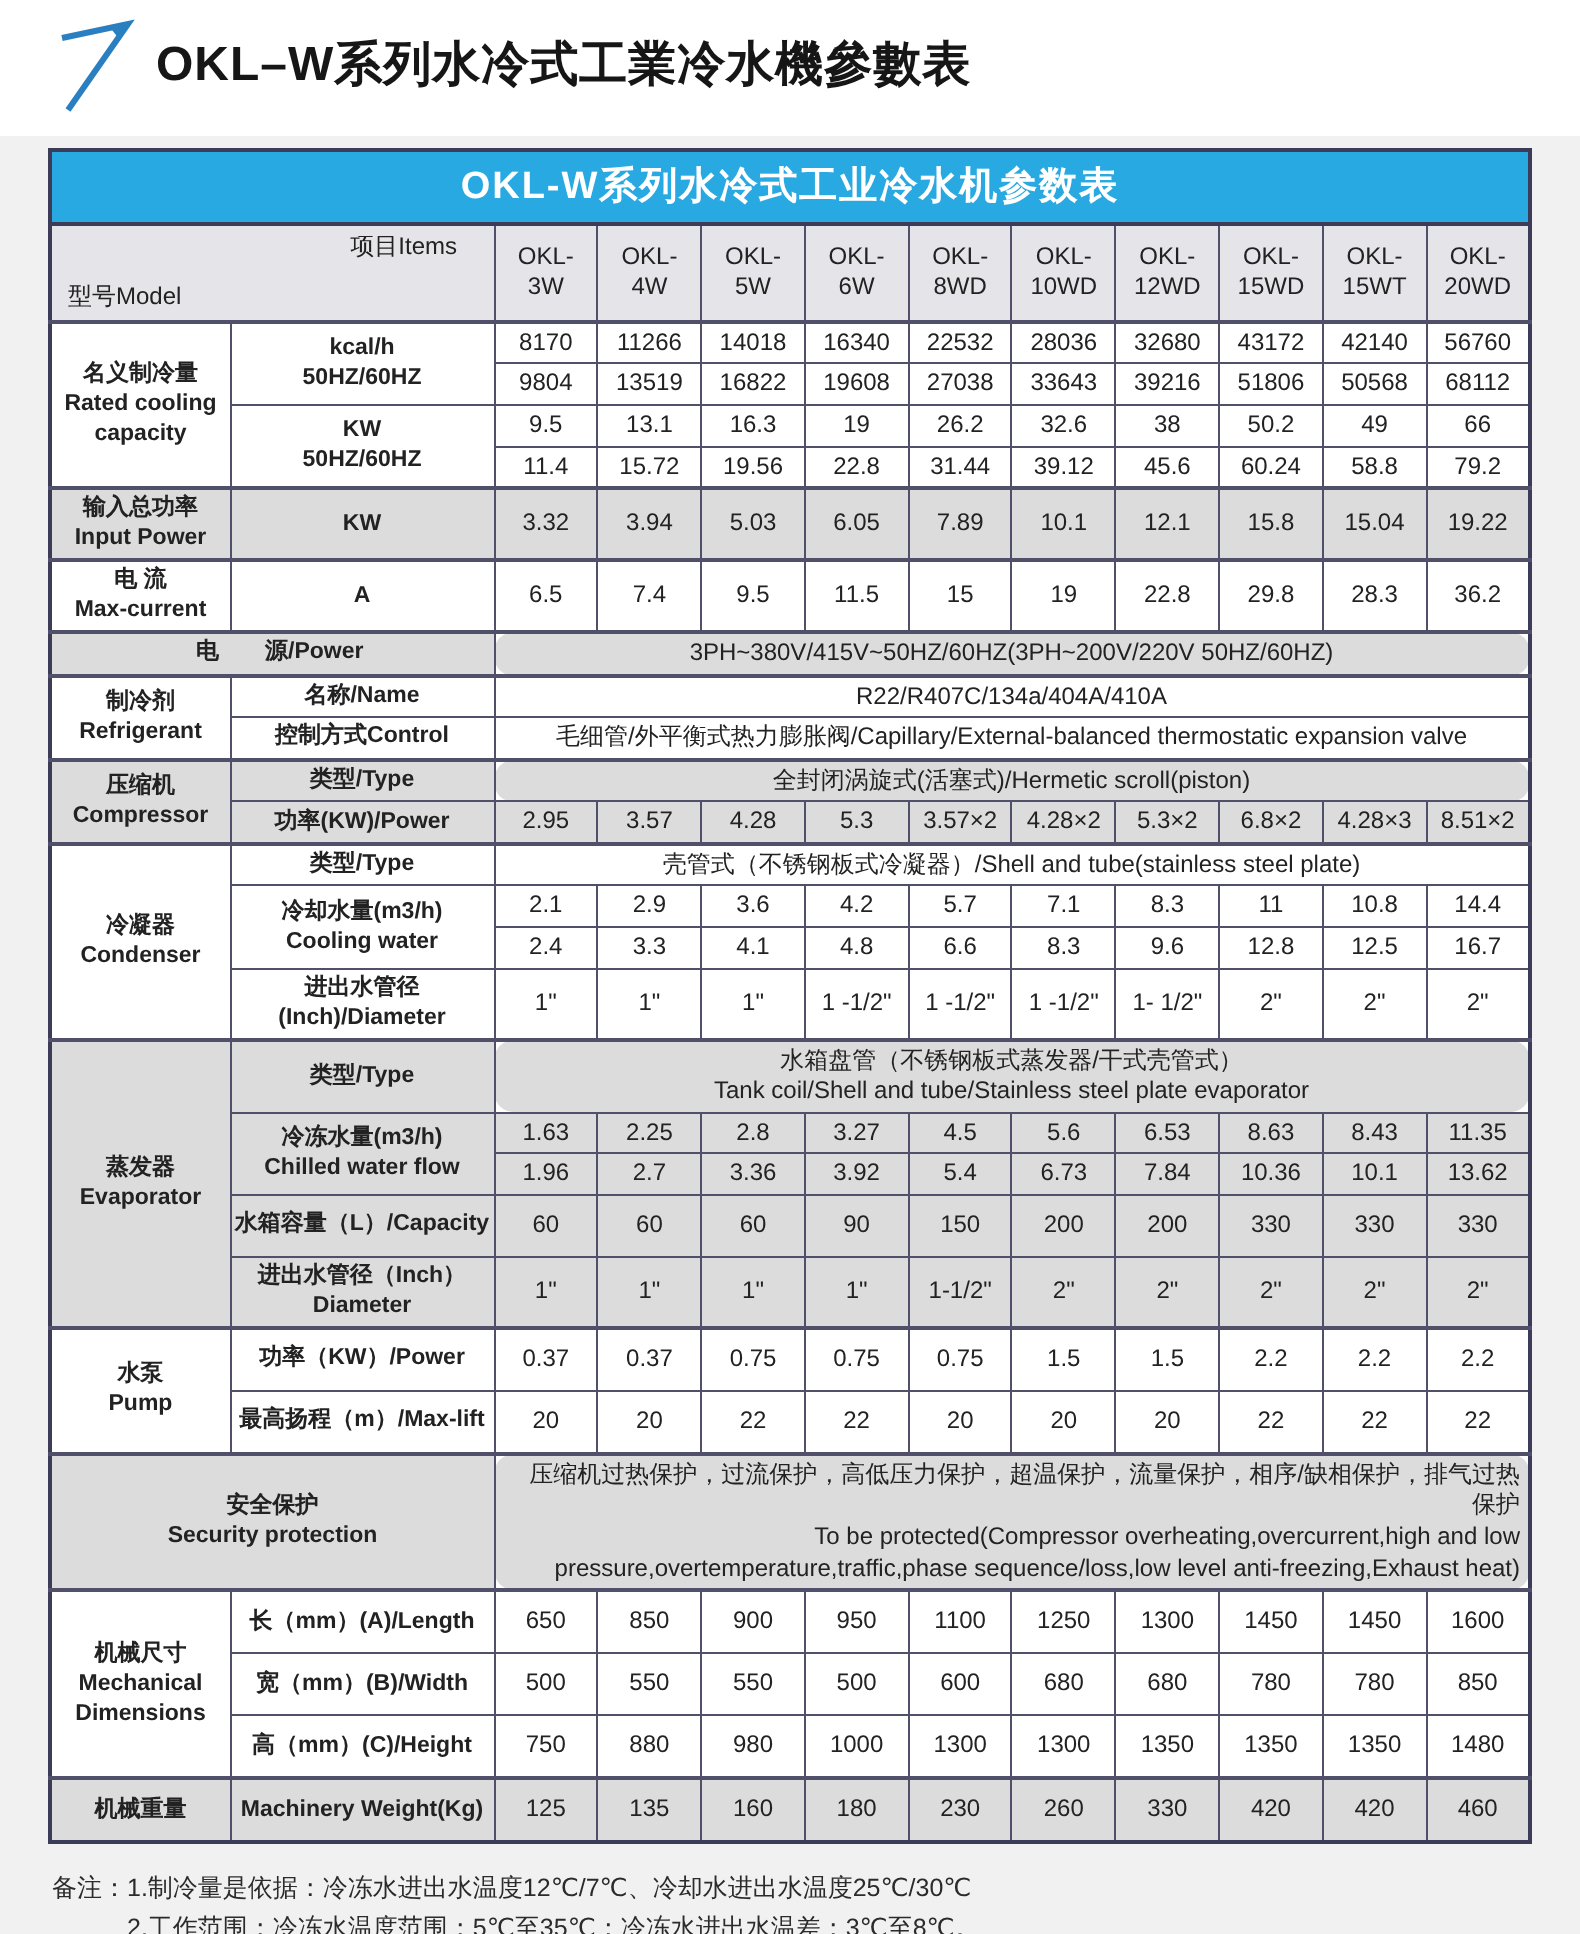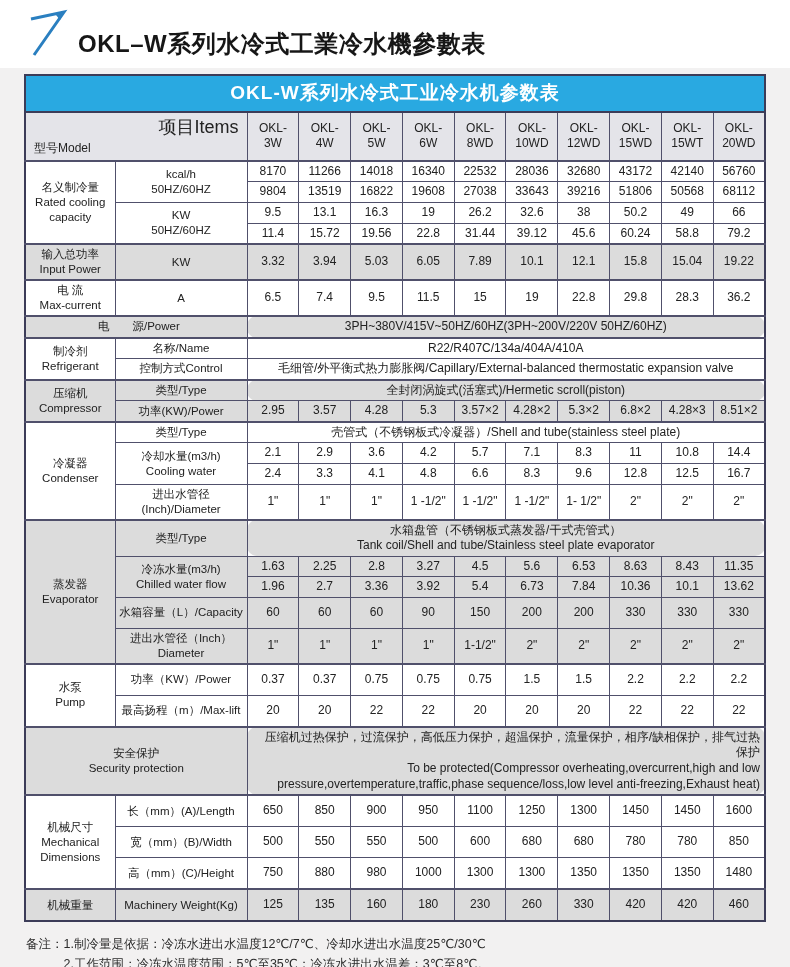--- a/index.html
+++ b/index.html
@@ -5,21 +5,21 @@
   html,body{margin:0;padding:0;}
   body{
     width:790px;height:967px;overflow:hidden;
     background:#f2f1f1;
     font-family:"Liberation Sans","DejaVu Sans",sans-serif;
     color:#222;
     -webkit-font-smoothing:antialiased;
   }
   .page{width:790px;height:967px;position:relative;}
   
-  .doc-header{background:#ffffff;padding:8px 0 10px 26px;display:flex;align-items:flex-end;}
+  .doc-header{background:#ffffff;padding:8px 0 10px 26px;display:flex;align-items:center;}
   .logo{width:46px;height:50px;margin-right:6px;flex:none;}
   .titles .zh{font-size:24px;font-weight:bold;letter-spacing:0.5px;color:#161616;line-height:1.15;}
   .titles .en{font-size:16px;color:#1d1d1d;margin-top:3px;letter-spacing:0.2px;}
   
   .table-wrap{margin:6px 24px 0 24px;}
   .tbar{
     border:2px solid #3c3c58;border-bottom:none;
     color:#fff;text-align:center;font-size:19px;font-weight:bold;
     padding:4px 0 5px 0;letter-spacing:1px;
   }
@@ -32,33 +32,33 @@
     text-align:center;vertical-align:middle;
     font-size:12px;line-height:1.3;
     padding:2px 1px;
     white-space:pre-line;
     overflow:hidden;
     background:#fff;
   }
   tr.g > td{background:#dcdcdc;}
   tr.hd > td{background:#e4e4e9;height:36px;}
   tr.sec > td{border-top-width:2px;}
-  td.lab{font-size:11.5px;}
+  td.lab{font-size:11.5px;font-weight:bold;}
   td.wide{padding:2px 4px;border-radius:10px;}
   td.left{text-align:right;padding-left:7px;}
   td.ps-label{text-align:left;padding-left:72px;margin-top:41px;}
   
   td.corner{
     position:relative;height:36px;padding:0;
     background-image:linear-gradient(to bottom right,
       transparent calc(50% - 0.8px), #77779a calc(50% - 0.8px),
       #77779a calc(50% + 0.8px), transparent calc(50% + 0.8px));
   }
   td.corner .c-model{position:absolute;left:8px;bottom:3px;font-size:12px;}
-  td.corner .c-items{position:absolute;right:8px;top:3px;font-size:18px;}
+  td.corner .c-items{position:absolute;right:18px;top:3px;font-size:12px;}
   tr.tall > td{height:26px;}
   
   .notes{margin:12px 24px 0 26px;color:#2b2b2b;}
   .notes-zh{font-size:12.5px;line-height:1.62;white-space:pre-wrap;}
 </style>
 </head>
 <body>
 
 <div class="page">
 

